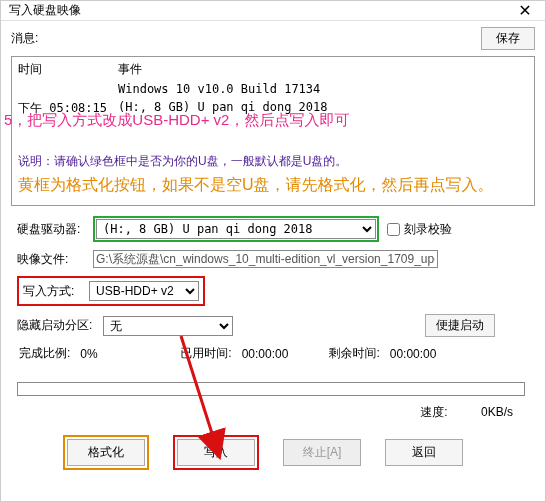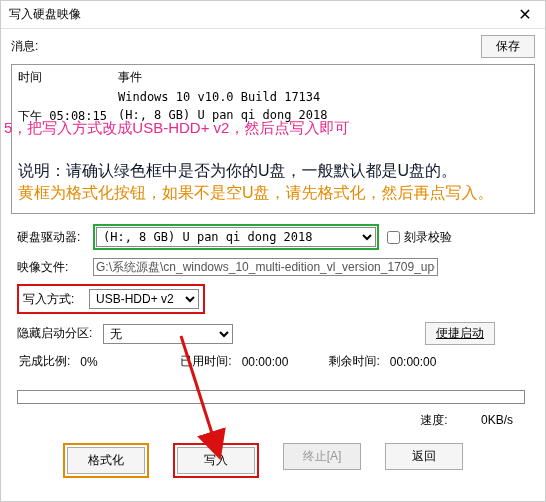--- a/index.html
+++ b/index.html
@@ -1,47 +1,47 @@
 <!DOCTYPE html>
 <html><head>
 <meta charset="utf-8">
 <style>
   * { box-sizing: border-box; margin: 0; padding: 0; }
   body { font-family: "Microsoft YaHei", SimSun, Arial, sans-serif; font-size: 12px; background: #f0f0f0; width: 546px; height: 502px; overflow: hidden; position: relative; }
   .window { background: #fff; border: 1px solid #ccc; width: 546px; height: 502px; position: relative; }
-  .titlebar { height: 28px; background: #fff; display: flex; align-items: center; justify-content: space-between; padding-left: 8px; border-bottom: 1px solid #e0e0e0; }
+  .titlebar { height: 20px; background: #fff; display: flex; align-items: center; justify-content: space-between; padding-left: 8px; border-bottom: 1px solid #e0e0e0; }
   .close-btn { width: 40px; height: 28px; display: flex; align-items: center; justify-content: center; font-size: 16px; }
   .toolbar { padding: 6px 10px; display: flex; justify-content: space-between; align-items: center; }
   .toolbar .msg { }
   .btn { background: #f5f5f5; border: 1px solid #aaa; padding: 2px 14px; font-size: 12px; cursor: pointer; font-family: inherit; }
   .eventbox { margin: 0 10px; border: 1px solid #999; background: #fff; padding: 4px 6px; height: 150px; position: relative; }
   .eventhdr { display: flex; }
   .eventhdr .col1 { width: 100px; }
   .evrow { display: flex; font-family: Consolas, monospace; font-size: 12px; margin-top: 4px; }
   .evrow .col1 { width: 100px; }
   .annot-red { color: #e82a8a; font-size: 15px; font-weight: 500; position: absolute; }
-  .annot-blue { color: #0f172a; font-size: 16px; position: absolute; }
+  .annot-blue { color: #4c1d95; font-size: 12px; position: absolute; }
   .annot-orange { color: #e38a00; font-size: 16px; position: absolute; }
   .formarea { padding: 10px 16px 6px 16px; }
   .row { display: flex; align-items: center; margin-bottom: 8px; }
   .label { width: 70px; text-align: left; margin-right: 6px; }
   .greenbox { border: 2px solid #27a63a; padding: 1px; display: inline-block; }
   select, input[type=text] { font-family: inherit; font-size: 12px; border: 1px solid #888; background: #fff; padding: 1px 2px; }
   .sel-drive { width: 280px; height: 20px; font-family: Consolas, monospace; }
   .txt-image { width: 345px; height: 18px; font-family: Consolas, monospace; color: #555; }
   .redbox { border: 2px solid #d91010; padding: 3px 4px; display: inline-flex; align-items: center; }
   .sel-write { width: 110px; height: 20px; }
   .sel-hidden { width: 130px; height: 20px; }
   .chk { display: inline-flex; align-items: center; margin-left: 8px; }
   .chk input { margin-right: 4px; }
   .btn-small { padding: 2px 10px; }
   .stats { display: flex; align-items: center; gap: 10px; margin-left: 2px; }
   .progress { border: 1px solid #888; width: 508px; height: 14px; margin: 6px 16px; background: #fff; }
   .speedrow { text-align: right; padding: 2px 32px 6px 0; }
-  .buttonrow { display: flex; gap: 24px; padding: 8px 0 10px 62px; align-items: flex-start; }
+  .buttonrow { display: flex; gap: 24px; padding: 8px 0 10px 62px; align-items: center; }
   .orangebox { border: 2px solid #e38a00; padding: 2px; }
   .redbox2 { border: 2px solid #d91010; padding: 2px; }
   .btn-wide { width: 78px; padding: 4px 0; }
   .btn-disabled { color: #999; background: #eee; }
   .arrow { position: absolute; pointer-events: none; }
 </style>
 </head>
 <body>
 
 <div class="window">
@@ -104,21 +104,21 @@
         </select>
       </span>
     </div>
 
     <div class="row">
       <div class="label" style="width:80px;">隐藏启动分区:</div>
       <select class="sel-hidden">
         <option>无</option>
       </select>
       <div style="flex:1"></div>
-      <button class="btn btn-small" style="margin-right:34px;text-decoration:underline;">便捷启动</button>
+      <button class="btn btn-small" style="margin-right:34px;">便捷启动</button>
     </div>
 
     <div class="row stats">
       <span>完成比例:</span>
       <span style="width:40px;">0%</span>
       <span style="margin-left:50px;">已用时间:</span>
       <span>00:00:00</span>
       <span style="margin-left:30px;">剩余时间:</span>
       <span>00:00:00</span>
     </div>

